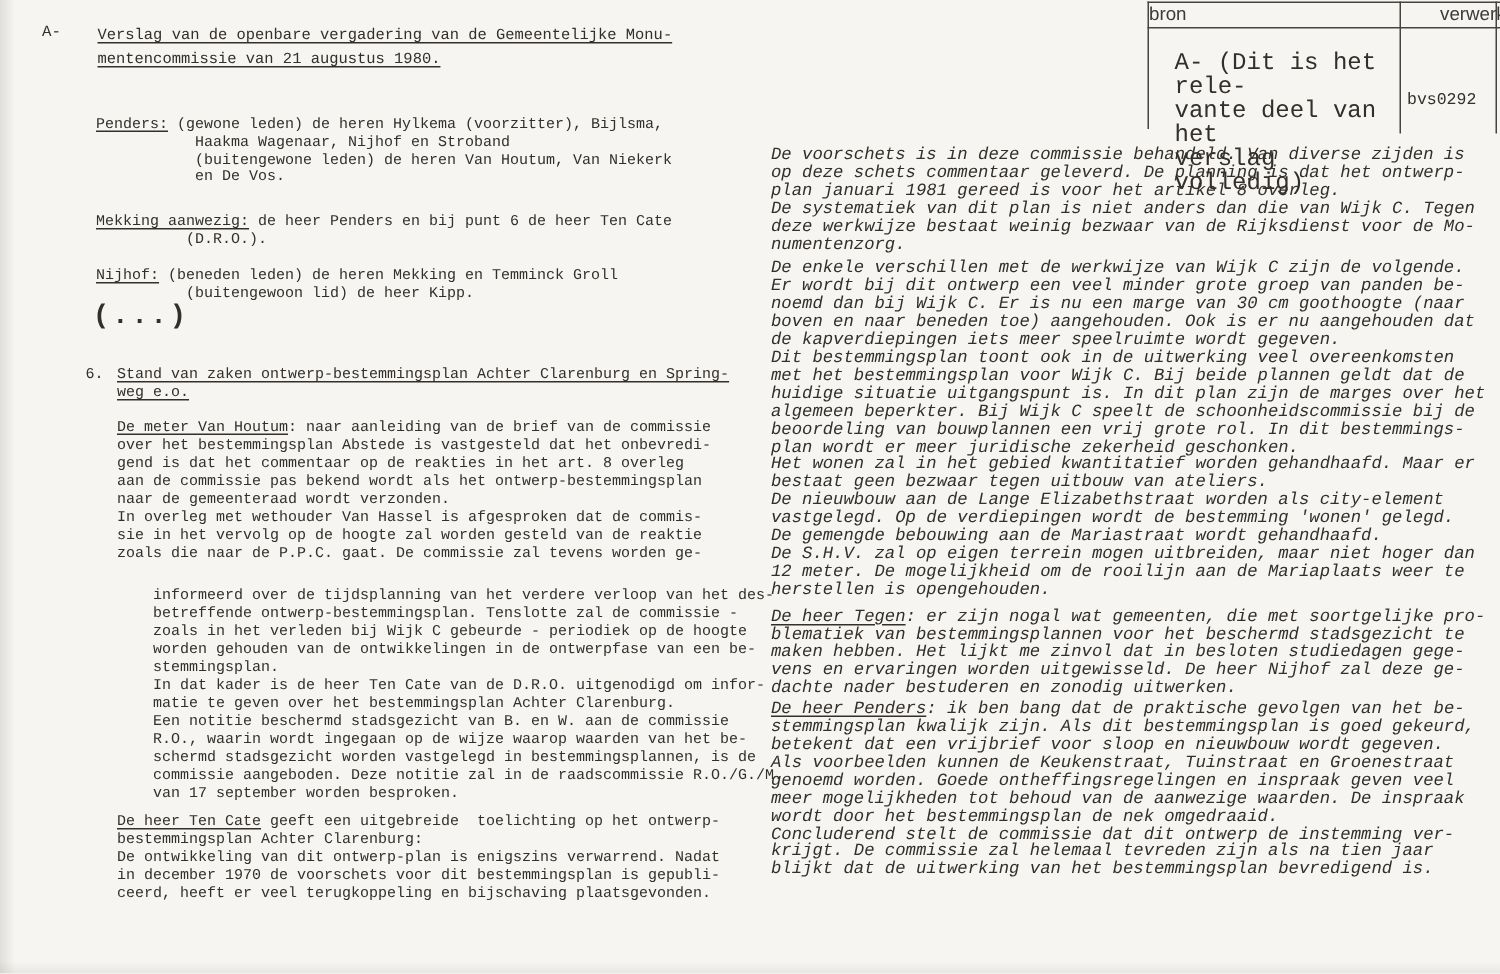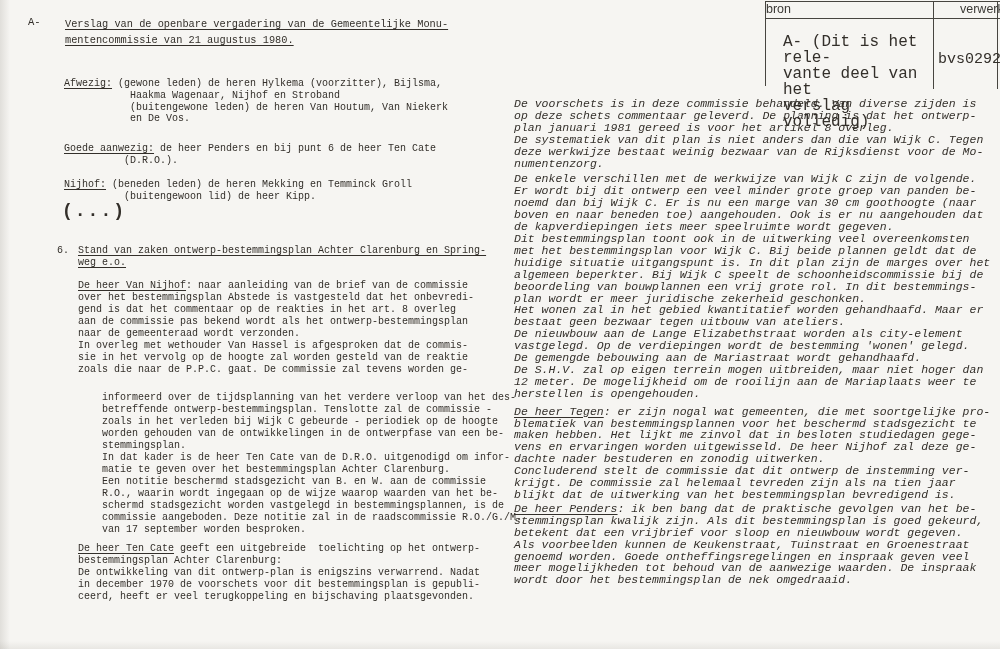--- a/index.html
+++ b/index.html
@@ -67,21 +67,21 @@
   .st-hdr {
     position: absolute; top: 2px; font-family: "Liberation Sans", sans-serif;
     font-size: 12.5px; color: #3c3a36; text-align: left;
   }
   .st-hdr-bron { left: 766px; width: 167px; }
   .st-hdr-verwerkt { left: 960px; width: 63px; }
   .st-bron-note {
     position: absolute; left: 783px; top: 34px; width: 150px;
     font-size: 16px; line-height: 16px;
   }
-  .st-verwerkt-code { position: absolute; left: 938px; top: 51px; font-size: 15px; }
+  .st-verwerkt-code { position: absolute; left: 938px; top: 61px; font-size: 11px; }
 </style>
 </head>
 <body>
 
 <div>
 
   <div class="scan-edge"></div>
   <div class="scan-edge-bottom"></div>
 
   <div>
@@ -96,40 +96,40 @@
 vante deel van het
 verslag volledig)</div>
     <div class="st-verwerkt-code">bvs0292</div>
   </div>
 
   <div>
     <div class="section-marker">A-</div>
     <div class="doc-title mono u">Verslag van de openbare vergadering van de Gemeentelijke Monu-
 mentencommissie van 21 augustus 1980.</div>
 
-    <p class="att-row att-present mono"><span class="u">Afwezig:</span><span> (gewone leden) de heren Hylkema (voorzitter), Bijlsma,
+    <p class="att-row att-present mono"><span class="u">Penders:</span><span> (gewone leden) de heren Hylkema (voorzitter), Bijlsma,
            Haakma Wagenaar, Nijhof en Stroband
            (buitengewone leden) de heren Van Houtum, Van Niekerk
            en De Vos.</span></p>
 
-    <p class="att-row att-also mono"><span class="u">Goede aanwezig:</span><span> de heer Penders en bij punt 6 de heer Ten Cate
+    <p class="att-row att-also mono"><span class="u">Mekking aanwezig:</span><span> de heer Penders en bij punt 6 de heer Ten Cate
           (D.R.O.).</span></p>
 
     <p class="att-row att-absent mono"><span class="u">Nijhof:</span><span> (beneden leden) de heren Mekking en Temminck Groll
           (buitengewoon lid) de heer Kipp.</span></p>
 
     <div class="omission-mark">(...)</div>
 
     <div class="agenda-item">
       <span class="num">6.</span>
       <span class="head mono u">Stand van zaken ontwerp-bestemmingsplan Achter Clarenburg en Spring-
 weg e.o.</span>
     </div>
 
-    <p class="lc-para lc-p1 mono"><span class="u">De heer Van Nijhof</span><span>: naar aanleiding van de brief van de commissie
+    <p class="lc-para lc-p1 mono"><span class="u">De meter Van Houtum</span><span>: naar aanleiding van de brief van de commissie
 over het bestemmingsplan Abstede is vastgesteld dat het onbevredi-
 gend is dat het commentaar op de reakties in het art. 8 overleg
 aan de commissie pas bekend wordt als het ontwerp-bestemmingsplan
 naar de gemeenteraad wordt verzonden.
 In overleg met wethouder Van Hassel is afgesproken dat de commis-
 sie in het vervolg op de hoogte zal worden gesteld van de reaktie
 zoals die naar de P.P.C. gaat. De commissie zal tevens worden ge-</span></p>
 
     <p class="lc-para lc-p2 mono">informeerd over de tijdsplanning van het verdere verloop van het des-
 betreffende ontwerp-bestemmingsplan. Tenslotte zal de commissie -
@@ -175,25 +175,25 @@
 vastgelegd. Op de verdiepingen wordt de bestemming 'wonen' gelegd.
 De gemengde bebouwing aan de Mariastraat wordt gehandhaafd.
 De S.H.V. zal op eigen terrein mogen uitbreiden, maar niet hoger dan
 12 meter. De mogelijkheid om de rooilijn aan de Mariaplaats weer te
 herstellen is opengehouden.</p>
     <p class="mono rc-p3"><span class="u">De heer Tegen</span><span>: er zijn nogal wat gemeenten, die met soortgelijke pro-
 blematiek van bestemmingsplannen voor het beschermd stadsgezicht te
 maken hebben. Het lijkt me zinvol dat in besloten studiedagen gege-
 vens en ervaringen worden uitgewisseld. De heer Nijhof zal deze ge-
 dachte nader bestuderen en zonodig uitwerken.</span></p>
-    <p class="mono rc-p5">Concluderend stelt de commissie dat dit ontwerp de instemming ver-
-krijgt. De commissie zal helemaal tevreden zijn als na tien jaar
-blijkt dat de uitwerking van het bestemmingsplan bevredigend is.</p>
     <p class="mono rc-p4"><span class="u">De heer Penders</span><span>: ik ben bang dat de praktische gevolgen van het be-
 stemmingsplan kwalijk zijn. Als dit bestemmingsplan is goed gekeurd,
 betekent dat een vrijbrief voor sloop en nieuwbouw wordt gegeven.
 Als voorbeelden kunnen de Keukenstraat, Tuinstraat en Groenestraat
 genoemd worden. Goede ontheffingsregelingen en inspraak geven veel
 meer mogelijkheden tot behoud van de aanwezige waarden. De inspraak
 wordt door het bestemmingsplan de nek omgedraaid.</span></p>
+    <p class="mono rc-p5">Concluderend stelt de commissie dat dit ontwerp de instemming ver-
+krijgt. De commissie zal helemaal tevreden zijn als na tien jaar
+blijkt dat de uitwerking van het bestemmingsplan bevredigend is.</p>
   </div>
 
 </div>
 
 </body></html>

